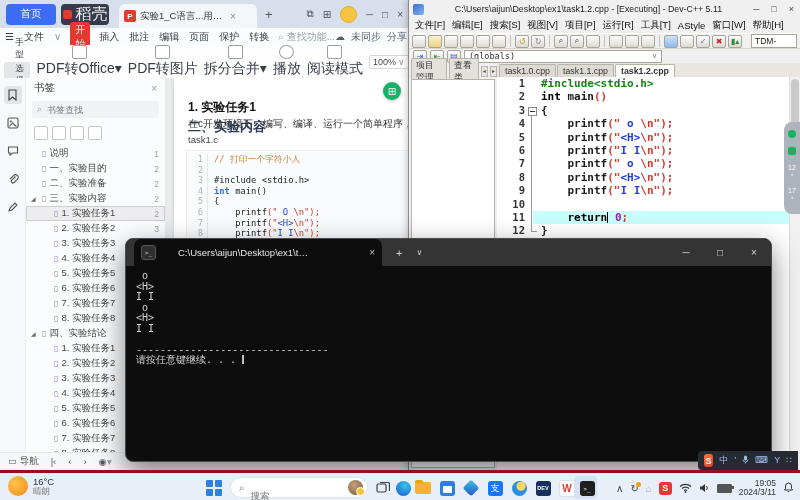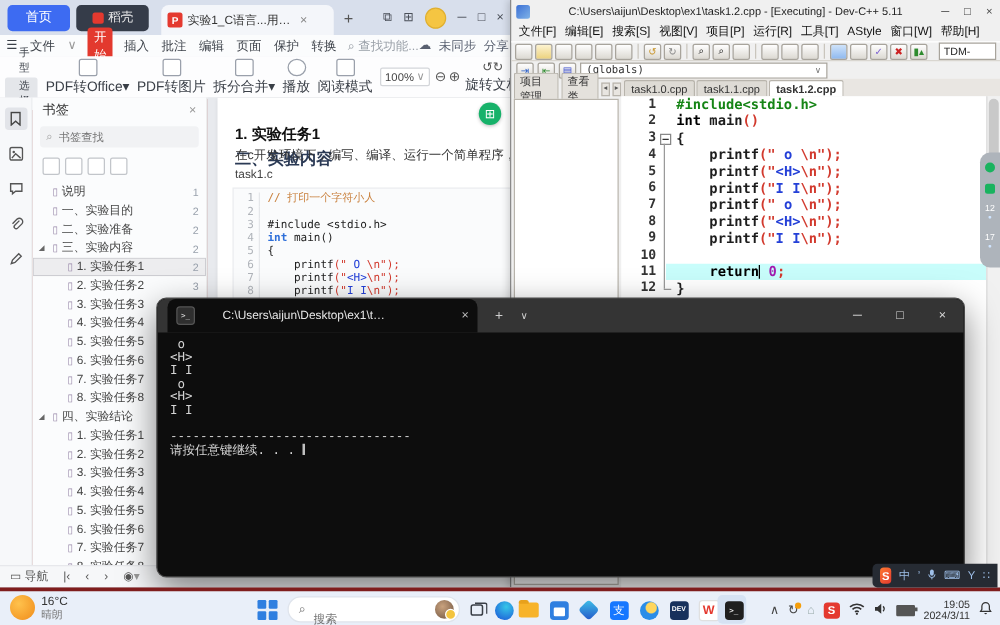--- a/index.html
+++ b/index.html
@@ -1,47 +1,47 @@
 <!DOCTYPE html>
 <html><head>
 <meta charset="utf-8">
 <style>
   html,body{margin:0;padding:0;background:#000;}
   #screen{position:relative;width:800px;height:500px;overflow:hidden;background:#9aa0a8;
     font-family:"Liberation Sans","DejaVu Sans",sans-serif;-webkit-font-smoothing:antialiased;}
   .abs{position:absolute;}
 
   
-  #wps{left:0;top:0;width:409px;height:470px;background:#7f1d1d;z-index:1;}
+  #wps{left:0;top:0;width:409px;height:470px;background:#bef264;z-index:1;}
   .wps-tabbar{left:0;top:0;width:409px;height:28px;background:#d8dfec;display:flex;align-items:center;}
   .wtab-home{margin-left:6px;width:50px;height:21px;background:#3d6bf2;border-radius:4px;color:#fff;
     font-size:10.5px;display:flex;align-items:center;justify-content:center;}
-  .wtab-docer{margin-left:5px;width:58px;height:21px;background:#353c49;border-radius:4px;color:#eee;
-    font-size:10px;display:flex;align-items:center;justify-content:center;gap:4px;}
+  .wtab-docer{margin-left:5px;width:48px;height:21px;background:#353c49;border-radius:4px;color:#eee;
+    font-size:16px;display:flex;align-items:center;justify-content:center;gap:4px;}
   .docer-dot{width:9px;height:9px;border-radius:2px;background:#e4392f;}
   .wtab-doc{margin-left:10px;width:128px;height:24px;background:#f4f6fa;border-radius:6px 6px 0 0;
     display:flex;align-items:center;gap:4px;padding:0 5px;margin-top:4px;}
   .pdf-badge{width:12px;height:12px;border-radius:2px;background:#e4392f;color:#fff;font-size:8px;font-weight:bold;
     display:flex;align-items:center;justify-content:center;flex:none;}
   .wtab-doc .t{font-size:9.5px;color:#333;white-space:nowrap;overflow:hidden;text-overflow:ellipsis;width:86px;}
   .wtab-doc .x{color:#888;font-size:10px;}
   .wps-newtab{margin-left:8px;color:#555;font-size:13px;}
   .wps-caps{position:absolute;right:6px;top:0;height:28px;display:flex;align-items:center;gap:9px;color:#4a4f58;font-size:10px;}
   .vip{width:15px;height:15px;border-radius:50%;background:#f5c542;border:1px solid #e0af2e;}
   .wps-menubar{left:0;top:28px;width:409px;height:17px;background:#fbfcfd;display:flex;align-items:center;
     font-size:10px;color:#3a3f47;border-bottom:1px solid #eef0f3;}
   .wps-menubar .mi{margin:0 5px;white-space:nowrap;}
   .wm-start{background:#e3392e;color:#fff;border-radius:3px;padding:1px 5px;margin:0 4px;}
   .wm-search{color:#9aa0a8;margin-left:4px;white-space:nowrap;}
   .wm-right{margin-left:auto;display:flex;align-items:center;gap:6px;margin-right:4px;color:#596070;white-space:nowrap;}
   .wps-toolbar{left:0;top:45px;width:409px;height:33px;background:#fdfdfe;border-bottom:1px solid #e3e4e8;
     display:flex;align-items:center;}
   .wtb{display:flex;flex-direction:column;align-items:center;justify-content:center;margin:0 3px;color:#3a3f47;}
   .wtb .ic{width:13px;height:12px;border:1px solid #9aa0ab;border-radius:2px;background:#fff;margin-bottom:1px;}
-  .wtb .lb{font-size:11px;white-space:nowrap;}
+  .wtb .lb{font-size:14px;white-space:nowrap;}
   .wtb-pair{display:flex;flex-direction:column;margin:0 4px;font-size:8.5px;color:#3a3f47;}
   .wtb-pair .row{display:flex;align-items:center;gap:3px;padding:1px 3px;border-radius:2px;}
   .wtb-pair .sel{background:#e4e6ea;}
   .zoombox{display:flex;align-items:center;border:1px solid #d4d6da;border-radius:2px;font-size:9px;color:#444;
     padding:1px 3px;margin:0 3px;gap:2px;background:#fff;}
   .wps-iconstrip{left:0;top:78px;width:26px;height:374px;background:#f7f8fa;border-right:1px solid #ebedf0;
     display:flex;flex-direction:column;align-items:center;padding-top:8px;gap:10px;box-sizing:border-box;}
   .strip-ic{width:18px;height:18px;border-radius:3px;display:flex;align-items:center;justify-content:center;}
   .strip-ic.sel{background:#e2e4e9;}
   .strip-ic svg{display:block;}

